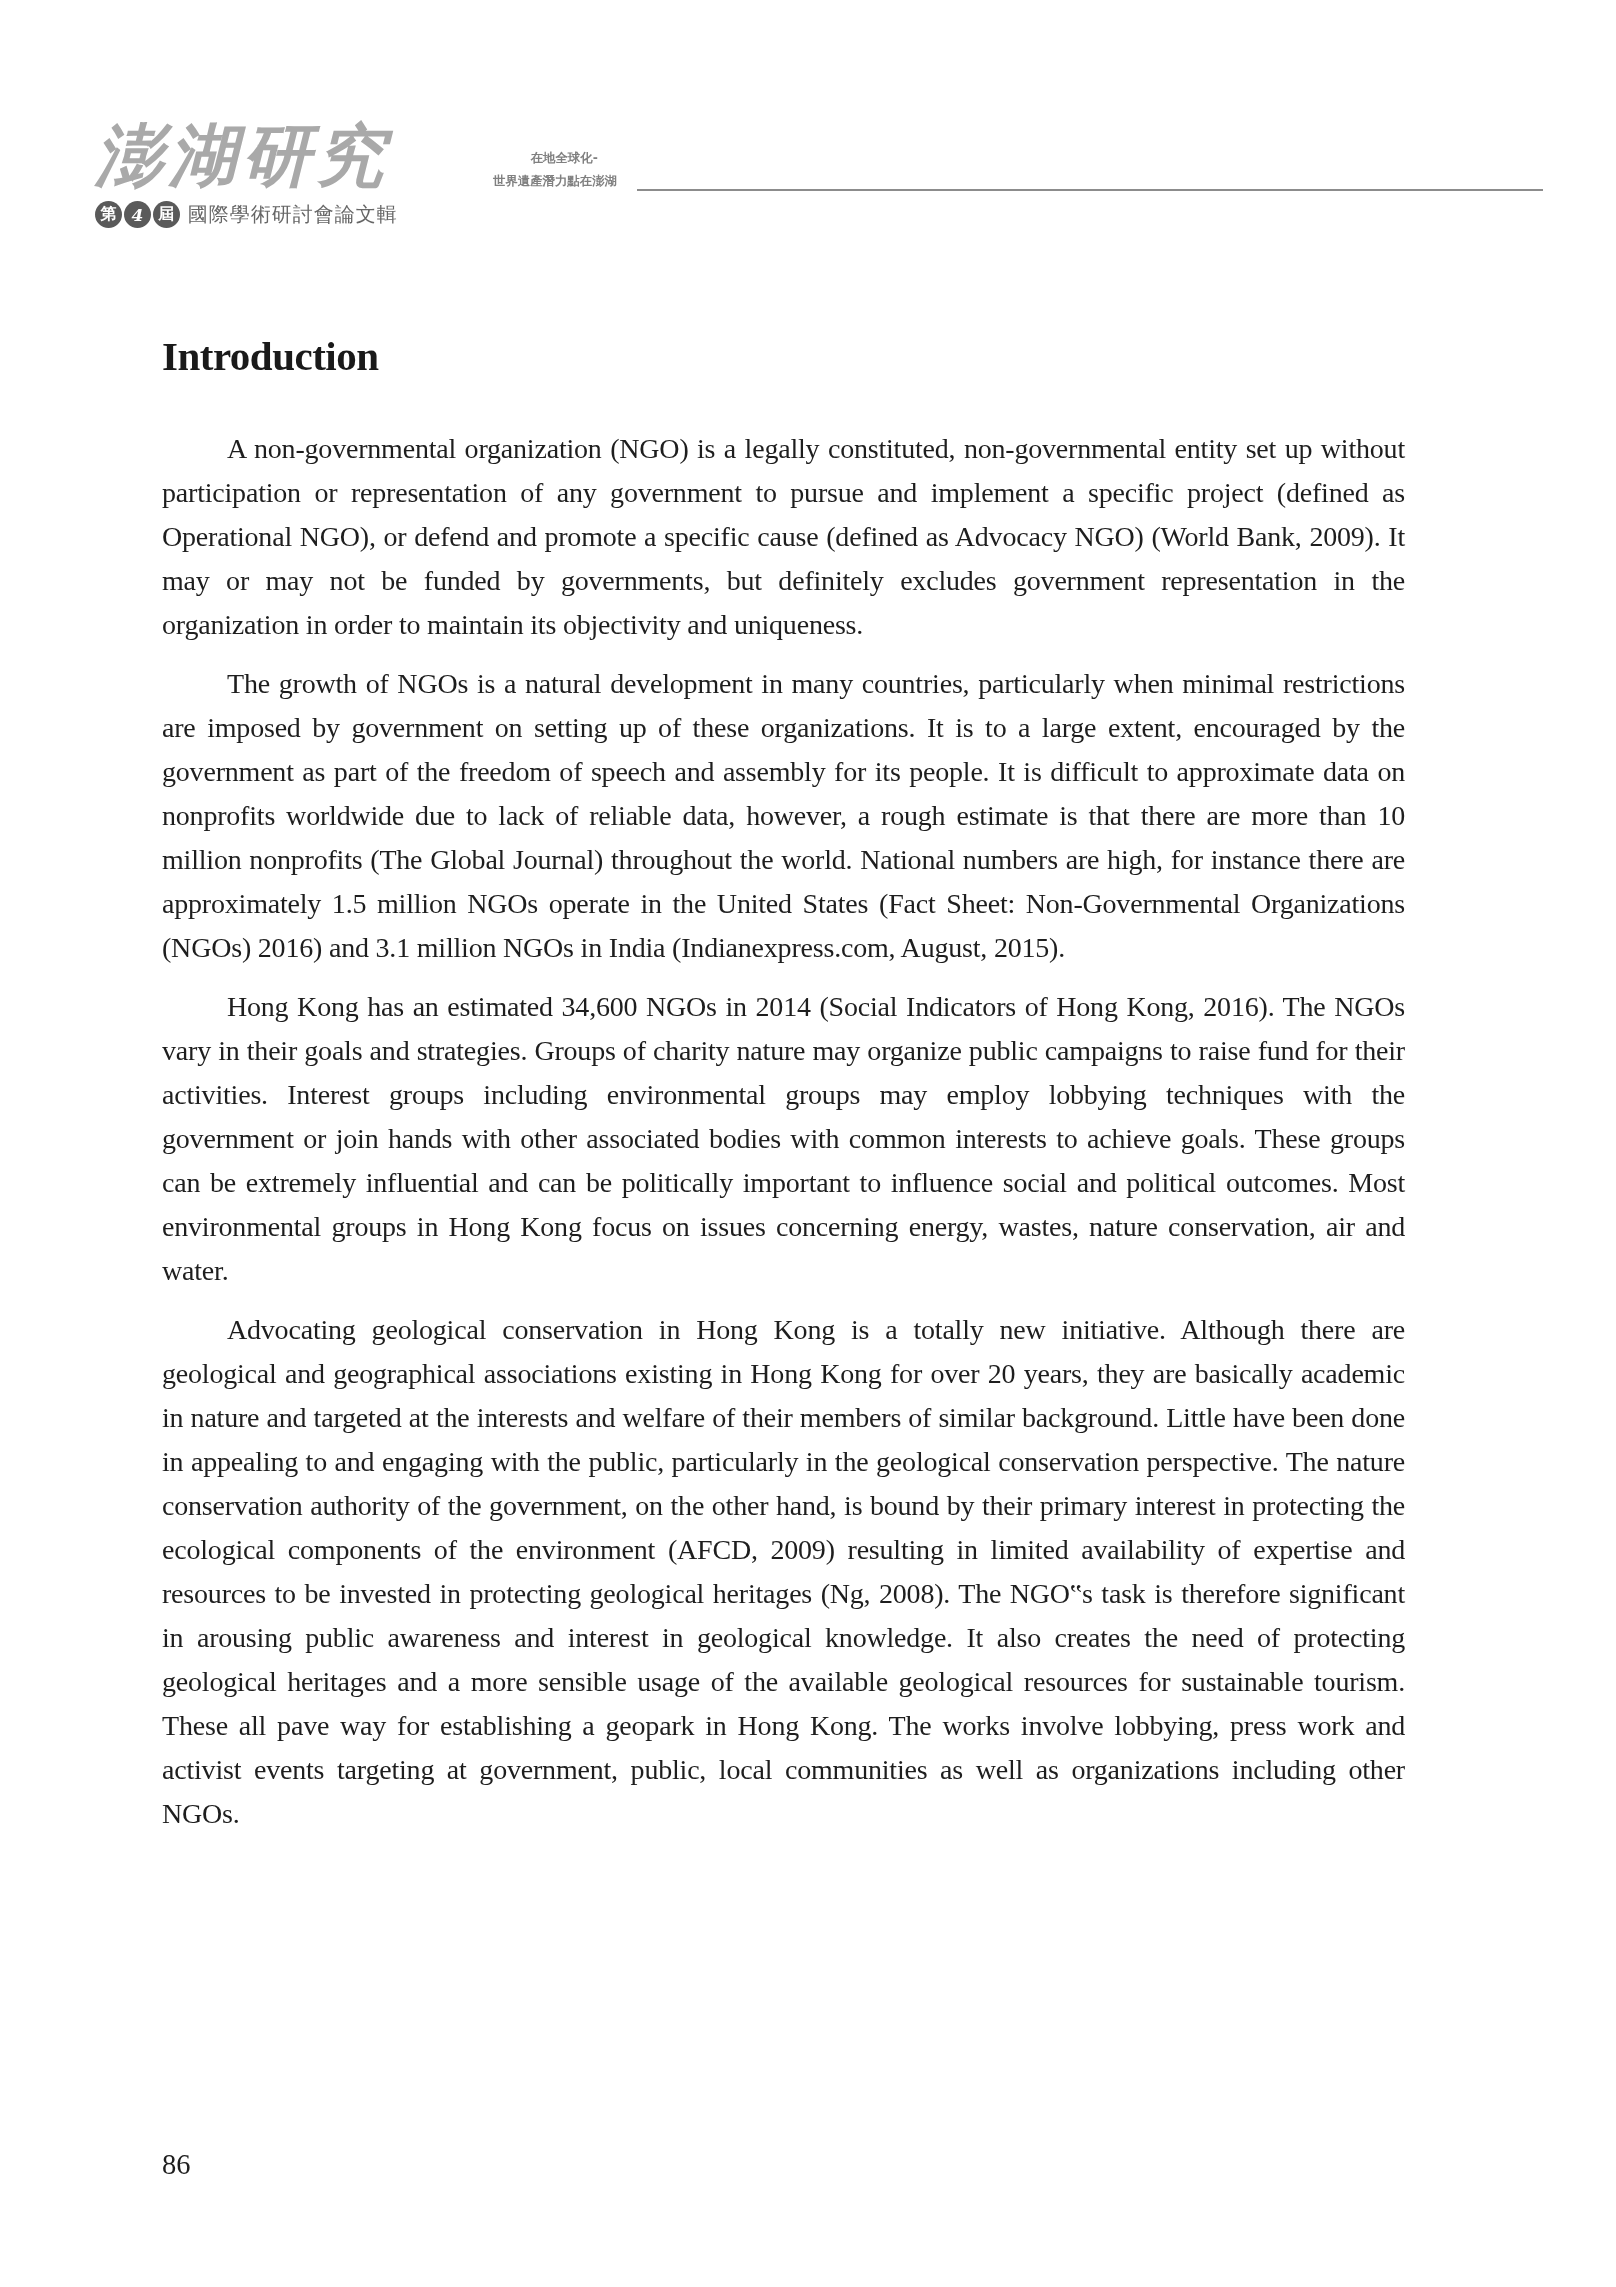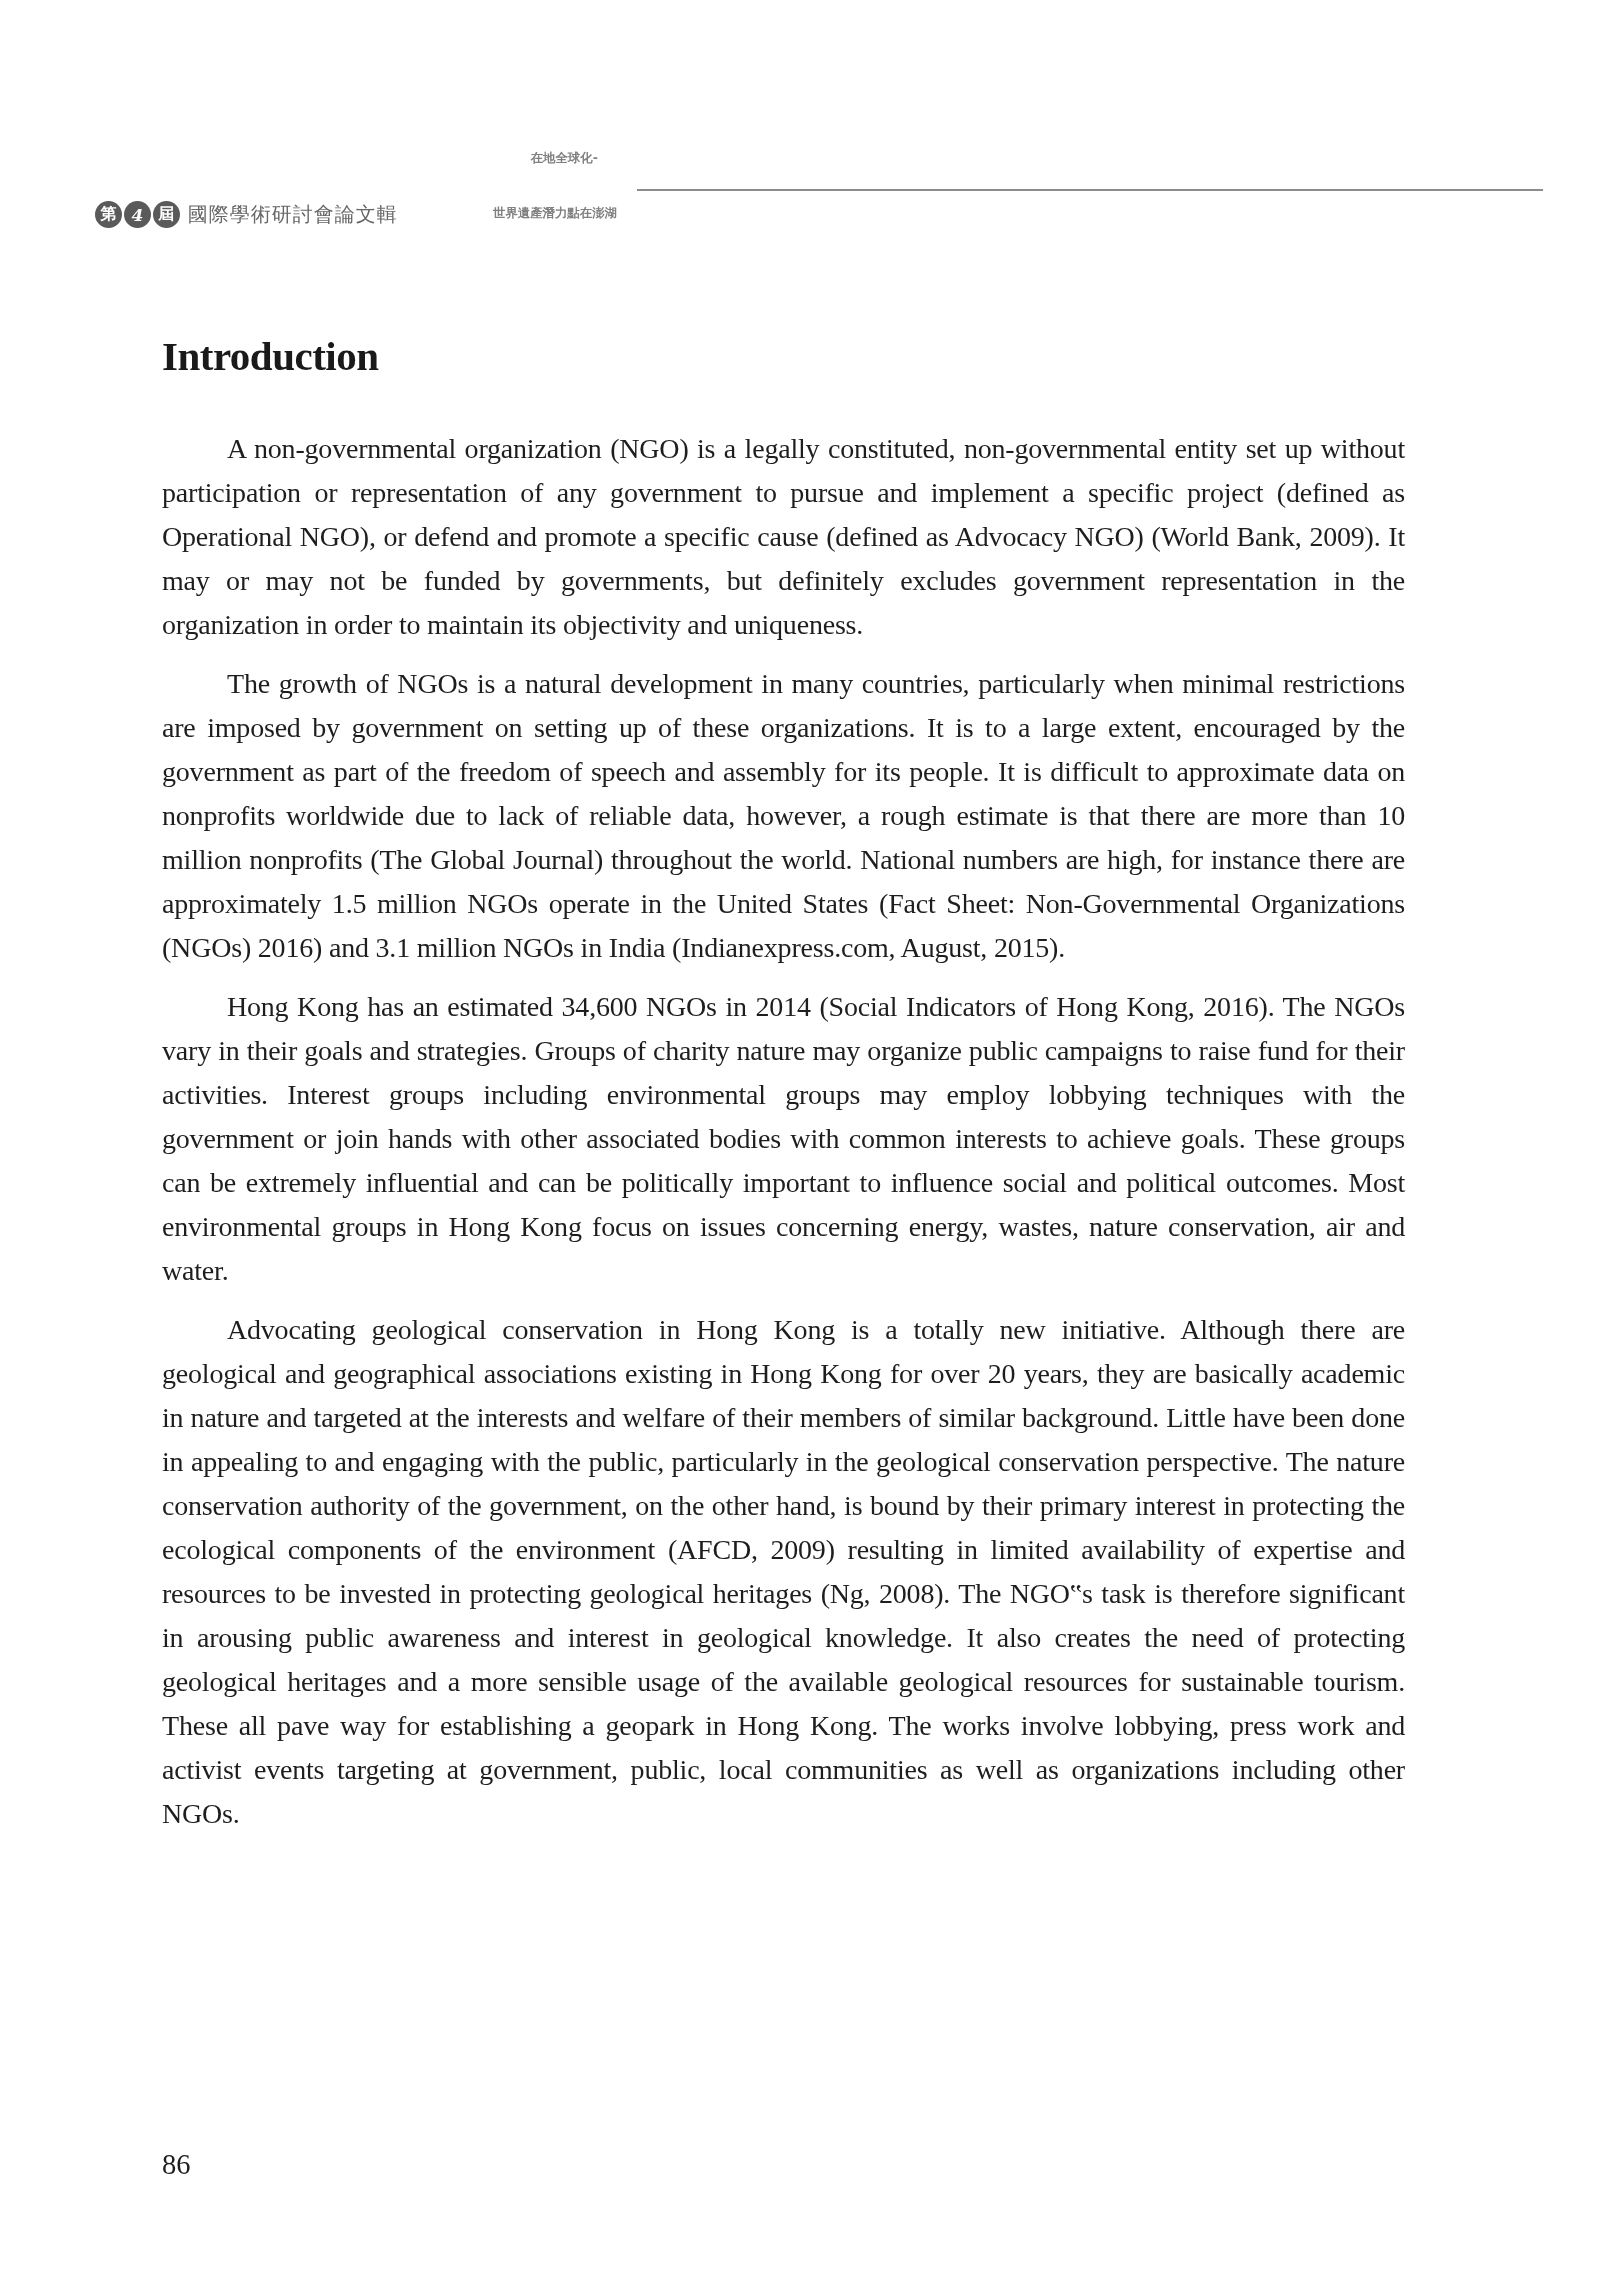--- a/index.html
+++ b/index.html
@@ -31,21 +31,21 @@
     margin-left: 6px;
     font-family: "DejaVu Sans", sans-serif; font-size: 20px;
     color: #666666; letter-spacing: 1px;
   }
   .theme-block {
     position: absolute; left: 398px; top: 34px; width: 152px;
     font-family: "DejaVu Sans", sans-serif; font-size: 12.4px; font-weight: bold;
     color: #808080; line-height: 23px;
   }
   .theme-line1 { display: block; text-align: center; padding-right: 9.5px; }
-  .theme-line2 { display: block; margin-top: 32px; }
+  .theme-line2 { display: block; }
   .header-rule {
     position: absolute; left: 542px; top: 77px; width: 906px; height: 0;
     border-top: 2.9px solid #8c8c8c;
   }
 
   
   .content { position: absolute; left: 162px; top: 328px; width: 1255px; }
   .section-title {
     font-family: "Liberation Serif", serif; font-weight: bold;
     font-size: 41px; color: #1a1a1a; margin: 0 0 42px 0; line-height: 57px;
@@ -63,20 +63,21 @@
     position: absolute; left: 162px; top: 2149px;
     font-family: "Liberation Serif", serif; font-size: 28.5px; color: #1e1e1e;
   }
 </style>
 </head>
 <body>
 
 <div class="page">
 
   <header class="header">
+    <div class="masthead-title">澎湖研究</div>
 
     <div class="masthead-sub">
       <span class="badge">第</span>
       <span class="badge num">4</span>
       <span class="badge">屆</span>
       <span class="masthead-sub-text">國際學術研討會論文輯</span>
     </div>
 
     <div class="theme-block">
       <span class="theme-line1">在地全球化-</span>

